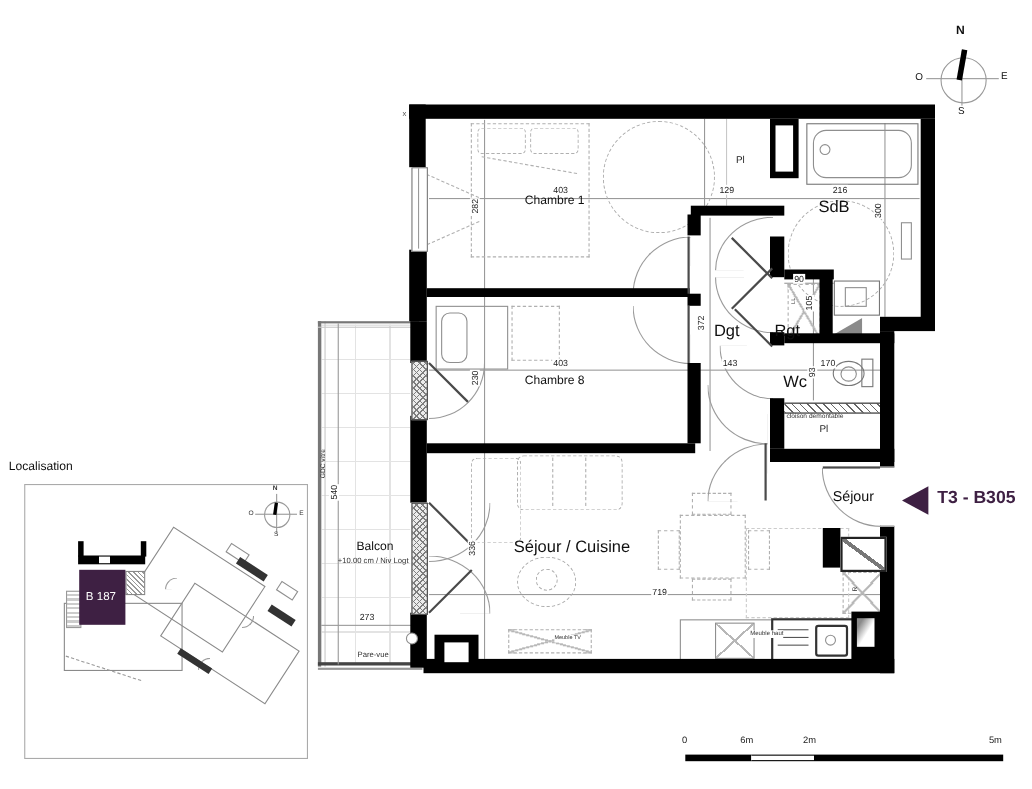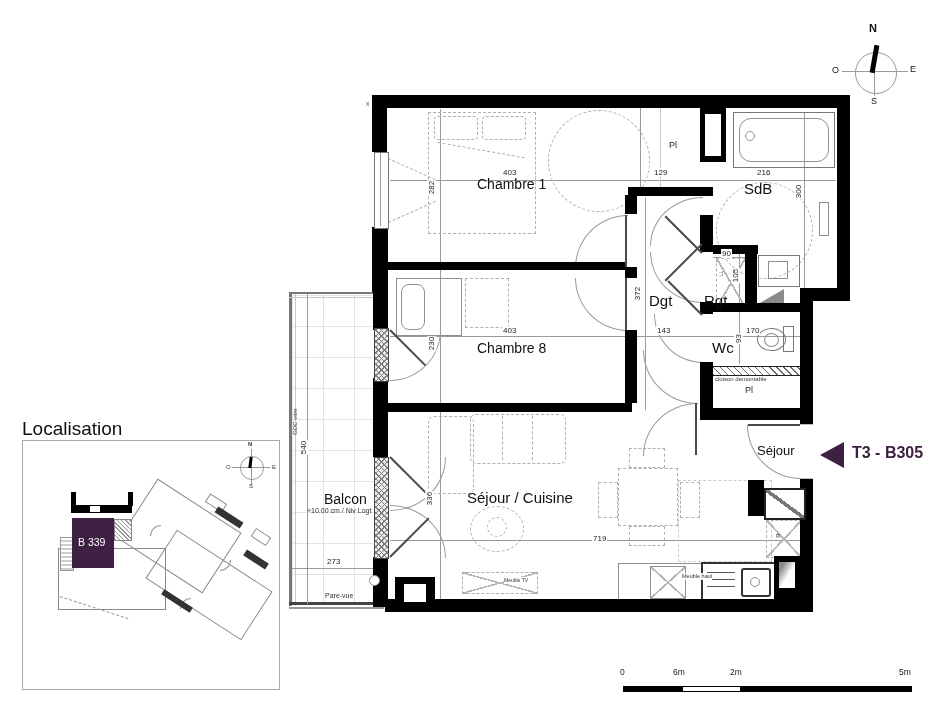--- a/index.html
+++ b/index.html
@@ -5,21 +5,21 @@
   html,body{margin:0;padding:0;background:#fff}
   #stage{position:relative;width:938px;height:717px;background:#fff;overflow:hidden;
          font-family:"Liberation Sans",sans-serif;color:#111}
   .w{position:absolute;background:#000;z-index:3}
   .wht{position:absolute;background:#fff;z-index:4}
   .ln{position:absolute;background:#9a9a9a;z-index:1}
   .lnl{position:absolute;background:#c8c8c8;z-index:1}
   .dim{position:absolute;font-size:8px;line-height:9px;background:#fff;padding:0 1px;
        white-space:nowrap;color:#1c1c1c;z-index:6}
   .vrot{transform:rotate(-90deg);transform-origin:center}
-  .room{position:absolute;font-size:14px;white-space:nowrap;color:#101010;z-index:6}
+  .room{position:absolute;font-size:11px;white-space:nowrap;color:#101010;z-index:6}
   .tiny{position:absolute;font-size:6px;line-height:7px;white-space:nowrap;color:#333;background:#fff;z-index:6}
   .furn{position:absolute;border:1px solid #8f8f8f;z-index:2;background:transparent}
   .dsh{position:absolute;border:1px dashed #b0b0b0;z-index:2}
   .dl{position:absolute;border-top:1px dashed #b0b0b0;z-index:2}
   .dlv{position:absolute;border-left:1px dashed #b0b0b0;z-index:2}
   .xbox{background-image:linear-gradient(to bottom right,transparent 48%,#b7b7b7 48%,#b7b7b7 52%,transparent 52%),
         linear-gradient(to bottom left,transparent 48%,#b7b7b7 48%,#b7b7b7 52%,transparent 52%)}
   .arc{position:absolute;z-index:2}
   .arc.tl{border-top:1px solid #9a9a9a;border-left:1px solid #9a9a9a;border-top-left-radius:100% 100%}
   .arc.bl{border-bottom:1px solid #9a9a9a;border-left:1px solid #9a9a9a;border-bottom-left-radius:100% 100%}
@@ -220,42 +220,42 @@
   <i class="ln" style="left:874px;top:46px;width:1px;height:50px"></i>
   <i style="position:absolute;left:872px;top:45px;width:5px;height:28px;background:#000;transform:rotate(10deg);z-index:2"></i>
   <span class="room" style="left:869px;top:22px;font-size:11px;font-weight:bold">N</span>
   <span class="room" style="left:910px;top:64px;font-size:9px">E</span>
   <span class="room" style="left:832px;top:65px;font-size:9px">O</span>
   <span class="room" style="left:871px;top:96px;font-size:9px">S</span>
 
   <i style="position:absolute;left:820px;top:442px;width:0;height:0;border-right:24px solid #3e2043;border-top:13px solid transparent;border-bottom:13px solid transparent;z-index:6"></i>
   <span class="room accent-fg" style="left:852px;top:444px;font-size:16px;font-weight:bold">T3 - B305</span>
 
-  <span class="room" style="left:22px;top:418px;font-size:19px">Localisation</span>
+  <span class="room" style="left:8px;top:418px;font-size:11px">Localisation</span>
   <div style="position:absolute;left:22px;top:440px;width:256px;height:248px;border:1px solid #aaa;z-index:0"></div>
   <b class="wing" style="left:130px;top:500px;width:98px;height:70px;transform:rotate(33deg)"></b>
   <b class="wing" style="left:152px;top:556px;width:112px;height:56px;transform:rotate(33deg)"></b>
   <b class="wing" style="left:58px;top:548px;width:106px;height:60px"></b>
   <i class="dl" style="left:60px;top:596px;width:72px;transform:rotate(18deg);transform-origin:0 0;border-color:#999"></i>
   <i class="w" style="left:214px;top:514px;width:30px;height:7px;transform:rotate(33deg);background:#333"></i>
   <i class="w" style="left:243px;top:556px;width:26px;height:7px;transform:rotate(33deg);background:#333"></i>
   <i class="w" style="left:160px;top:598px;width:34px;height:6px;transform:rotate(33deg);background:#333"></i>
   <b class="furn" style="left:206px;top:498px;width:18px;height:8px;transform:rotate(33deg)"></b>
   <b class="furn" style="left:252px;top:532px;width:16px;height:8px;transform:rotate(33deg)"></b>
   <i class="arc tl" style="left:150px;top:525px;width:10px;height:10px"></i>
   <i class="arc br" style="left:220px;top:560px;width:10px;height:10px"></i>
   <i class="arc tl" style="left:180px;top:598px;width:10px;height:10px"></i>
   <i class="w" style="left:71px;top:505px;width:61px;height:8px"></i>
   <i class="wht" style="left:90px;top:506px;width:10px;height:6px"></i>
   <i class="w" style="left:71px;top:492px;width:5px;height:14px"></i>
   <i class="w" style="left:128px;top:492px;width:5px;height:14px"></i>
   <i style="position:absolute;left:114px;top:519px;width:16px;height:20px;border:1px solid #888;background:repeating-linear-gradient(45deg,#999 0,#999 1px,#fff 1px,#fff 3px);z-index:2"></i>
   <i style="position:absolute;left:60px;top:537px;width:12px;height:32px;border:1px solid #999;background:repeating-linear-gradient(0deg,#ccc 0,#ccc 2px,#fff 2px,#fff 4px);z-index:2"></i>
   <div class="accent-bg" style="position:absolute;left:72px;top:518px;width:42px;height:50px;z-index:3"></div>
-  <span style="position:absolute;left:78px;top:536px;font-size:10.5px;color:#fff;z-index:6">B 339</span>
+  <span style="position:absolute;left:78px;top:536px;font-size:10.5px;color:#fff;z-index:6">B 187</span>
   <b class="furn" style="left:240px;top:456px;width:22px;height:22px;border-radius:50%;border-color:#999"></b>
   <i class="ln" style="left:232px;top:467px;width:38px;height:1px"></i>
   <i class="ln" style="left:251px;top:449px;width:1px;height:36px"></i>
   <i style="position:absolute;left:249px;top:457px;width:3px;height:11px;background:#000;transform:rotate(8deg);z-index:2"></i>
   <span class="tiny" style="left:248px;top:441px;font-weight:bold;background:transparent">N</span>
   <span class="tiny" style="left:272px;top:464px;background:transparent">E</span>
   <span class="tiny" style="left:226px;top:464px;background:transparent">O</span>
   <span class="tiny" style="left:249px;top:483px;background:transparent">S</span>
 
   <span class="dim" style="left:619px;top:668px;font-size:8.5px">0</span>

